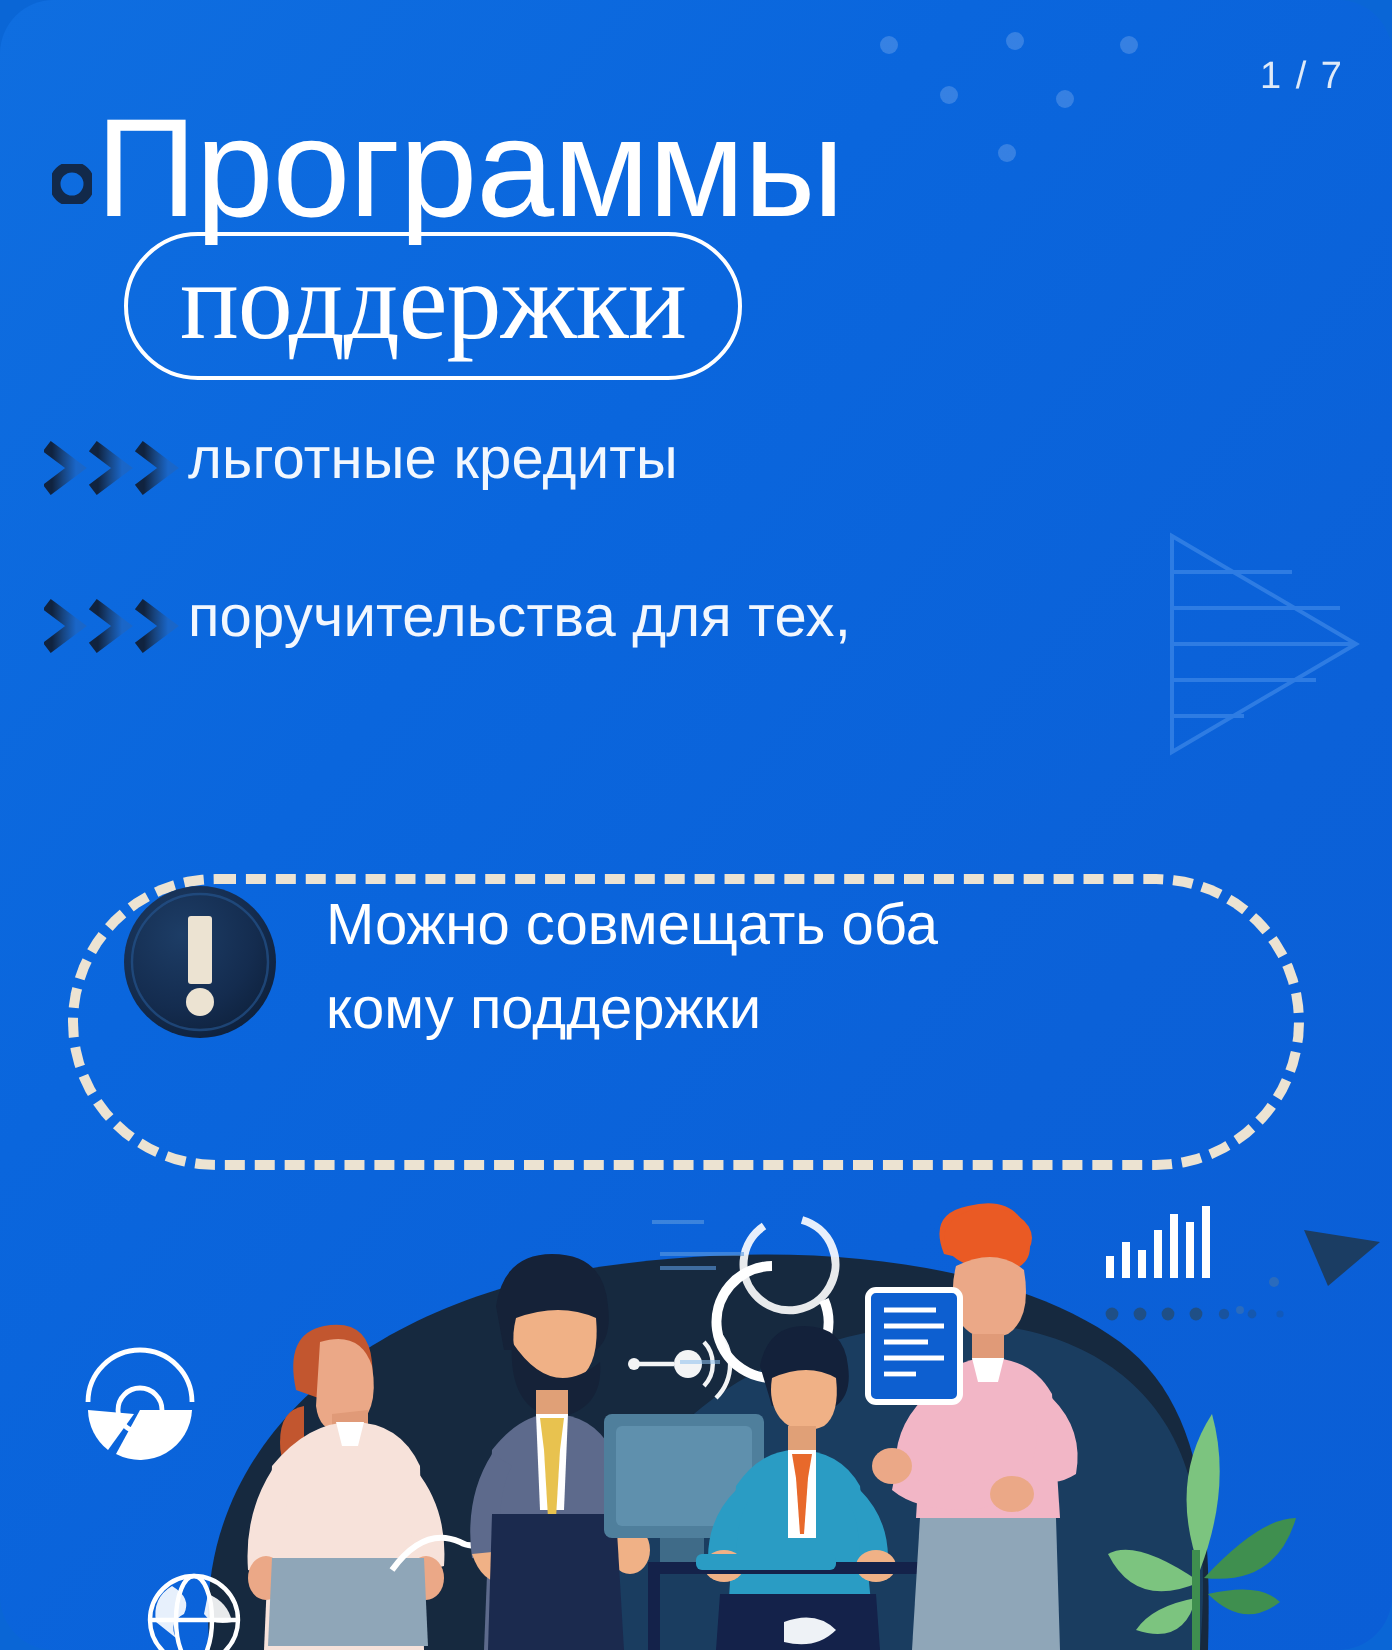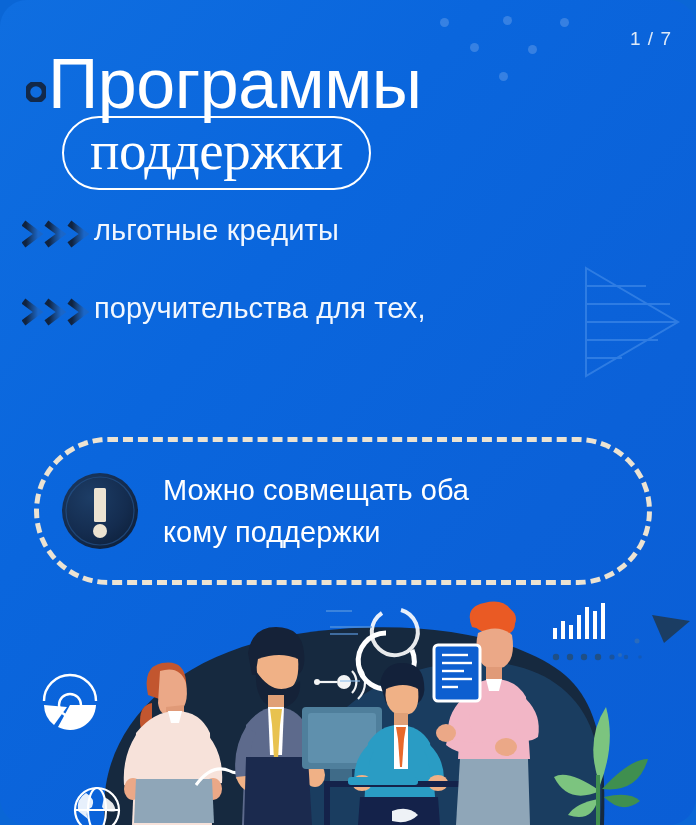--- a/index.html
+++ b/index.html
@@ -90,21 +90,20 @@
   .tri-deco { position: absolute; right: 4px; top: 262px; width: 126px; height: 130px; opacity: 0.55; }
 
   
   .callout {
     position: absolute;
     left: 34px; top: 437px;
     width: 618px; height: 148px;
     border: 5px dashed #ece3d2;
     border-radius: 78px;
     display: flex;
-    align-items: center;
   }
   .callout-icon { flex: 0 0 auto; margin-left: 22px; width: 78px; height: 78px; }
   .callout-text {
     margin-left: 24px;
     color: #ffffff;
     font-size: 29px;
     line-height: 42px;
     font-weight: 400;
   }
 

